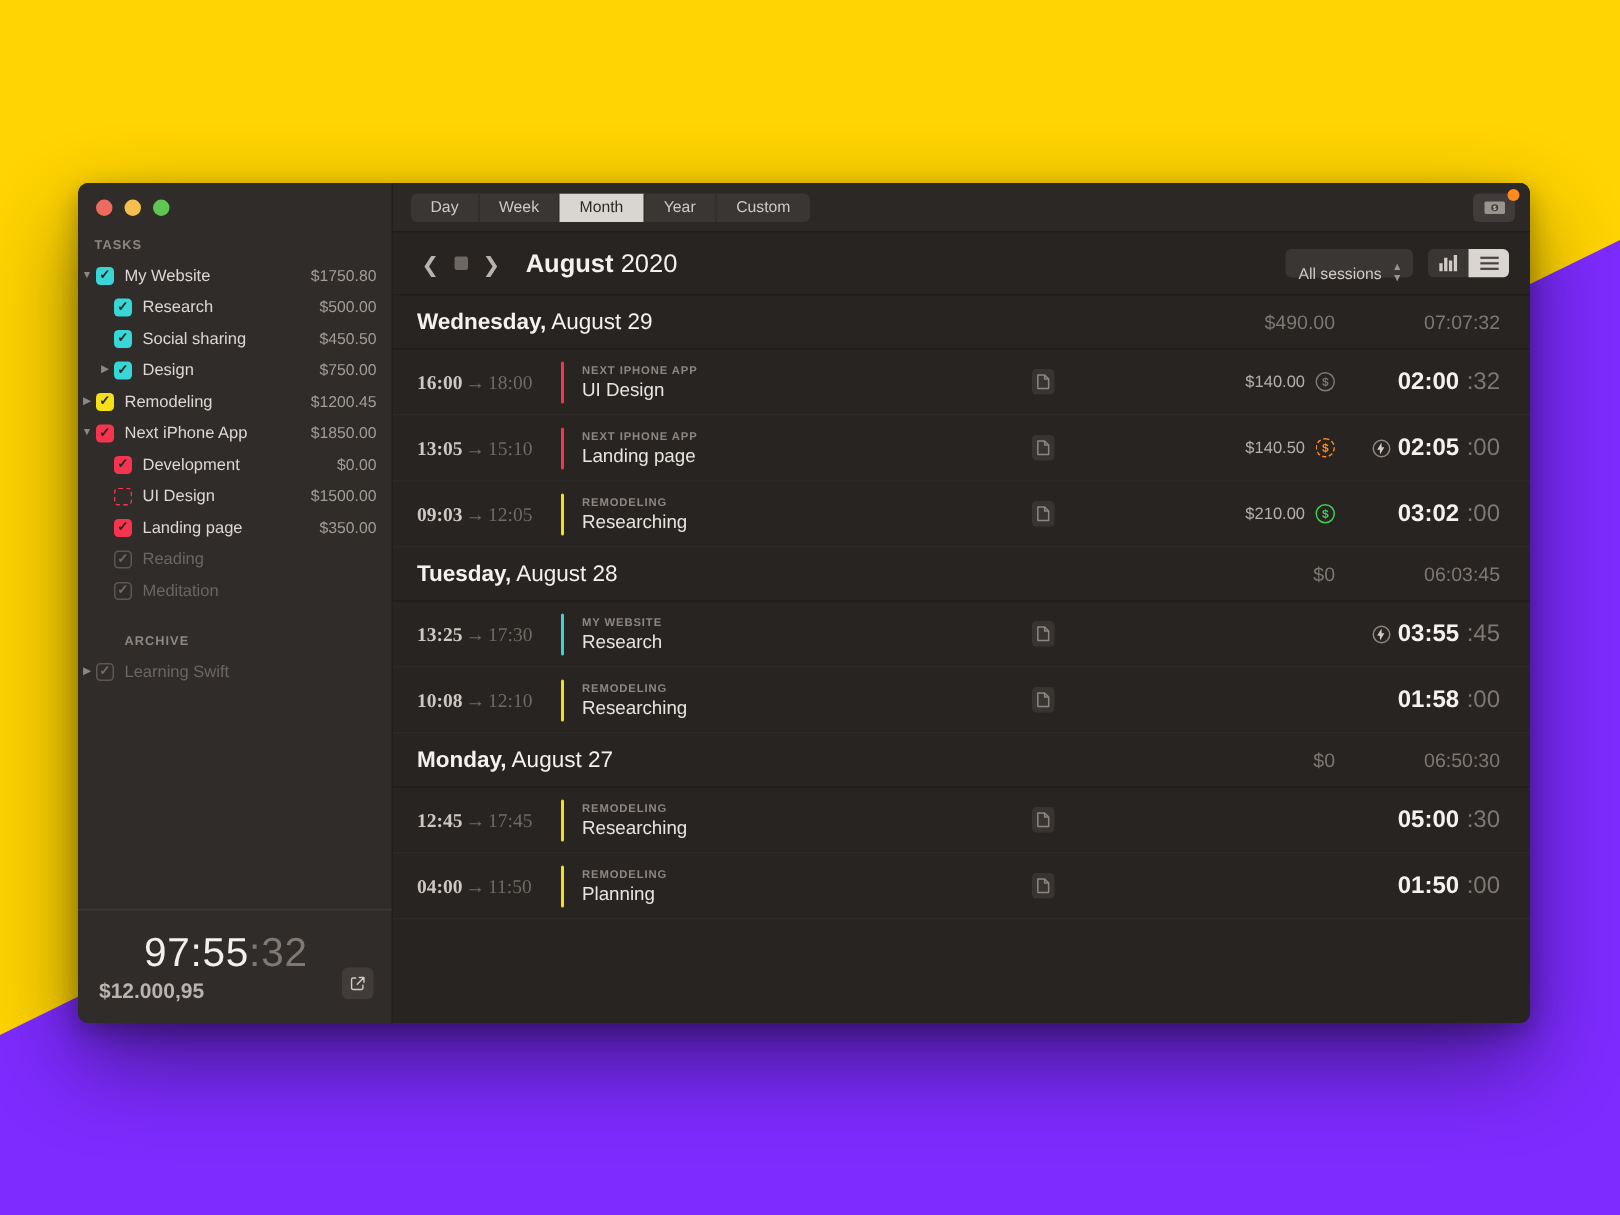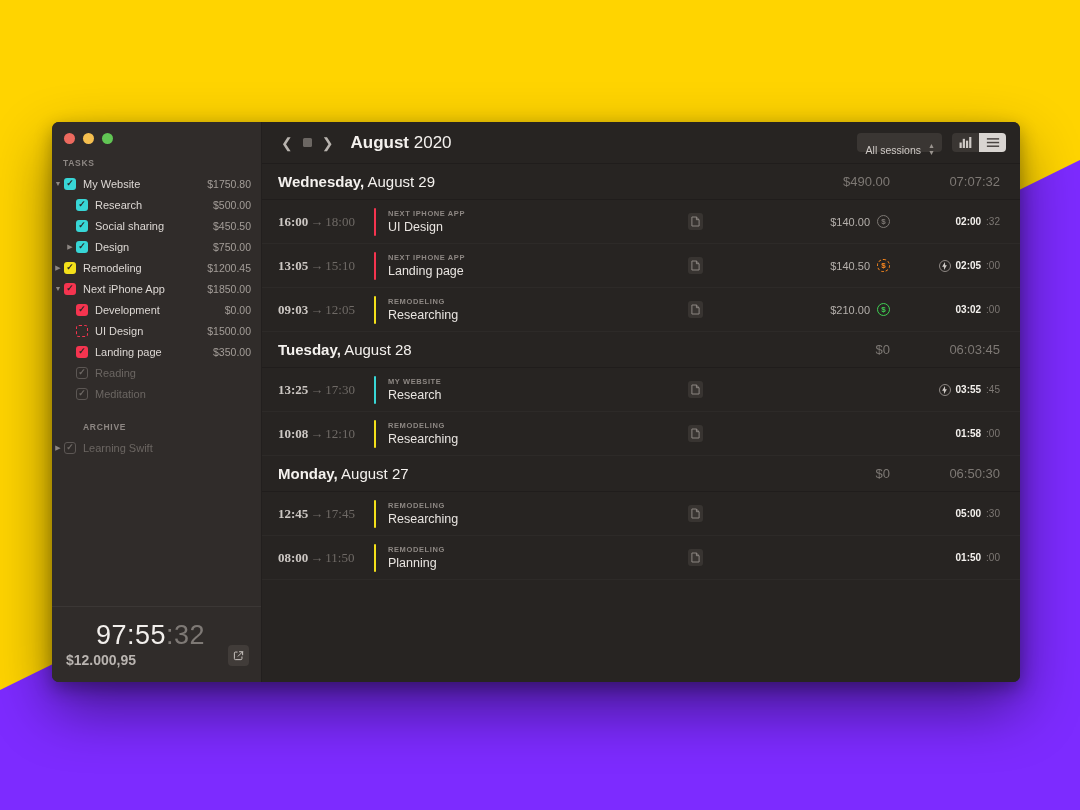--- a/index.html
+++ b/index.html
@@ -148,21 +148,21 @@
   .note-wrap { width:150px; flex:0 0 150px; display:flex; justify-content:center; }
   .row-amt { font-size:11px; color:#b4afab; display:flex; align-items:center; gap:7px; justify-content:flex-end; width:120px; }
   .badge {
     width:13px; height:13px; border-radius:50%; border:1px solid #7d7874;
     display:flex; align-items:center; justify-content:center;
     font-size:8px; font-weight:bold; color:#7d7874; line-height:1;
   }
   .badge.orange { border-color:#ff8a1e; color:#ff8a1e; border-style:dashed; }
   .badge.green { border-color:#3fcf52; color:#3fcf52; }
   .row-dur {
-    width:110px; flex:0 0 110px; text-align:right; font-size:10px; color:#f4f1ee;
+    width:110px; flex:0 0 110px; text-align:right; font-size:16px; color:#f4f1ee;
     font-weight:bold; display:flex; align-items:center; justify-content:flex-end; gap:5px;
   }
   .row-dur .sec { color:#7d7874; font-weight:normal; }
   .bolt {
     width:12px; height:12px; border-radius:50%; border:1px solid #8d8783;
     display:flex; align-items:center; justify-content:center; flex:0 0 12px;
   }
 </style>
 </head>
 <body>
@@ -268,20 +268,37 @@
         <svg width="11" height="11" viewBox="0 0 16 16">
           <path d="M6 3H3.5A1.5 1.5 0 0 0 2 4.5v8A1.5 1.5 0 0 0 3.5 14h8a1.5 1.5 0 0 0 1.5-1.5V10" fill="none" stroke="#cfcac6" stroke-width="1.4" stroke-linecap="round"></path>
           <path d="M9.5 2.5H14v4.5M14 2.5L7.5 9" fill="none" stroke="#cfcac6" stroke-width="1.4" stroke-linecap="round" stroke-linejoin="round"></path>
         </svg>
       </div>
     </div>
   </div>
 
   <div id="main">
 
+    <div id="titlebar">
+      <div class="seg" id="segmented">
+          <div class="seg-item ">Day</div>
+          <div class="seg-item ">Week</div>
+          <div class="seg-item active">Month</div>
+          <div class="seg-item ">Year</div>
+          <div class="seg-item ">Custom</div>
+        </div>
+      <div class="money-btn">
+        <svg width="15" height="11" viewBox="0 0 22 14">
+          <rect x="1" y="1" width="20" height="12" rx="1.5" fill="#9a948f"></rect>
+          <circle cx="11" cy="7" r="3.4" fill="#413c39"></circle>
+          <text x="11" y="9.6" font-size="6" fill="#cfcac6" text-anchor="middle" font-family="Liberation Sans, sans-serif" font-weight="bold">$</text>
+        </svg>
+        <div class="money-dot"></div>
+      </div>
+    </div>
 
     <div id="subbar">
       <div class="nav-btn">❮</div>
       <div class="nav-sq"></div>
       <div class="nav-btn">❯</div>
       <div id="period"><b>August</b> <span>2020</span></div>
 
       <div class="sessions-select">
         <span>All sessions</span>
         <span class="chev">▲<br>▼</span>
@@ -461,21 +478,21 @@
               </svg>
             </div>
       </div>
       <div class="row-amt"></div>
       <div class="row-dur">
             <span>05:00</span>
             <span class="sec">:30</span>
           </div>
     </div>
         <div class="row">
-      <div class="row-time"><b>08:00</b><span class="arw">→</span><span>11:50</span></div>
+      <div class="row-time"><b>04:00</b><span class="arw">→</span><span>11:50</span></div>
       <div class="bar" style="background:#f3e01a"></div>
       <div class="row-txt">
         <div class="proj">REMODELING</div>
         <div class="task-t">Planning</div>
       </div>
       <div class="note-wrap">
         <div class="note">
               <svg width="9" height="11" viewBox="0 0 10 12">
   <path d="M1 1h5l3 3v7H1z" fill="none" stroke="#8d8783" stroke-width="1.1" stroke-linejoin="round"></path>
   <path d="M6 1v3h3" fill="none" stroke="#8d8783" stroke-width="1.1" stroke-linejoin="round"></path>

